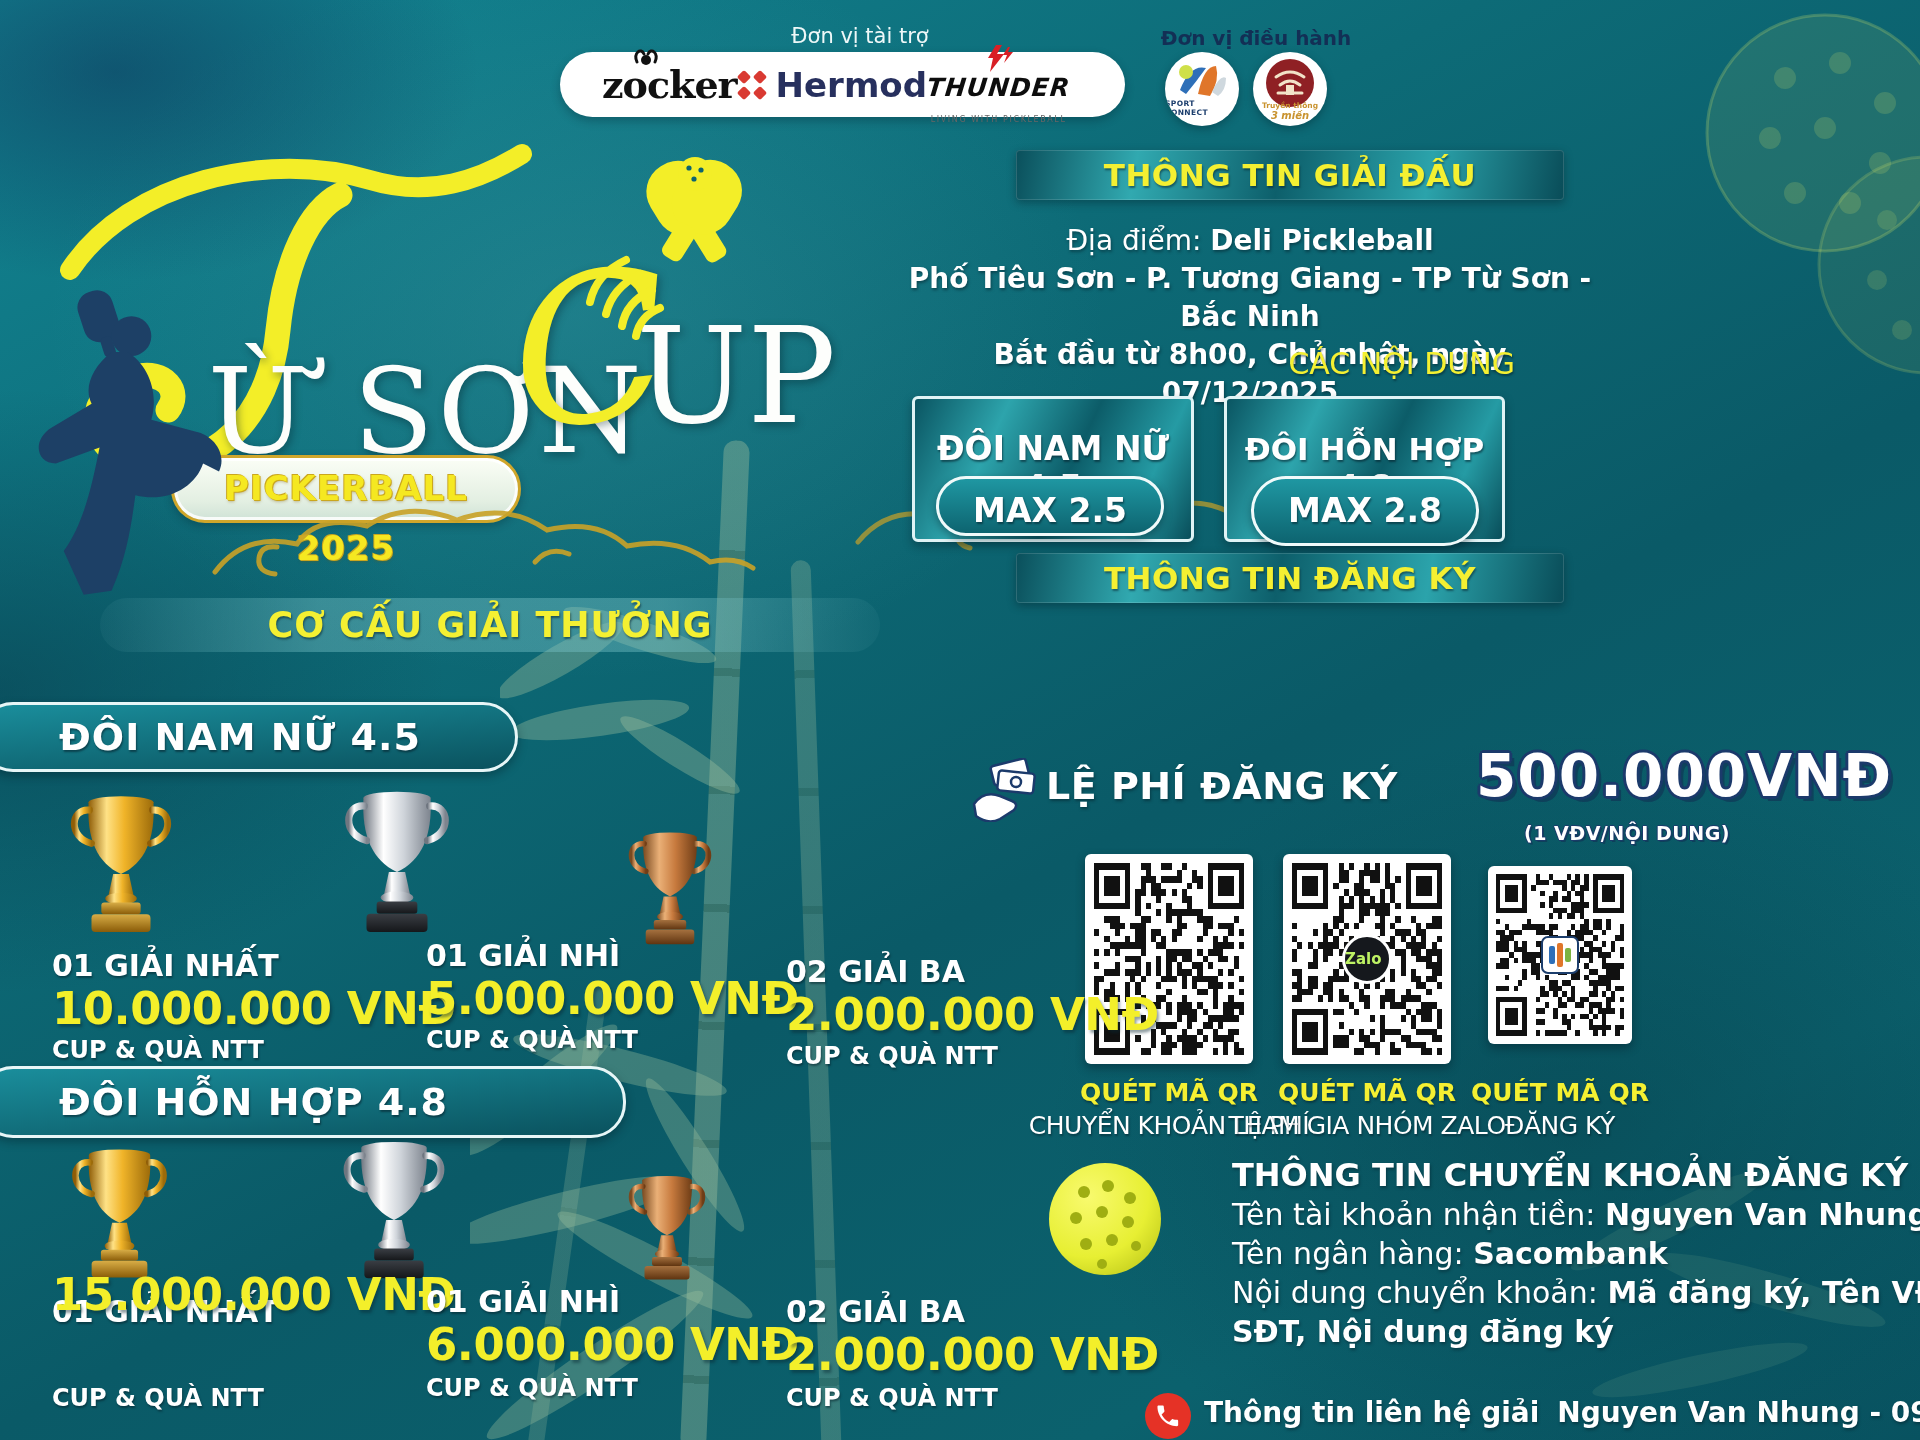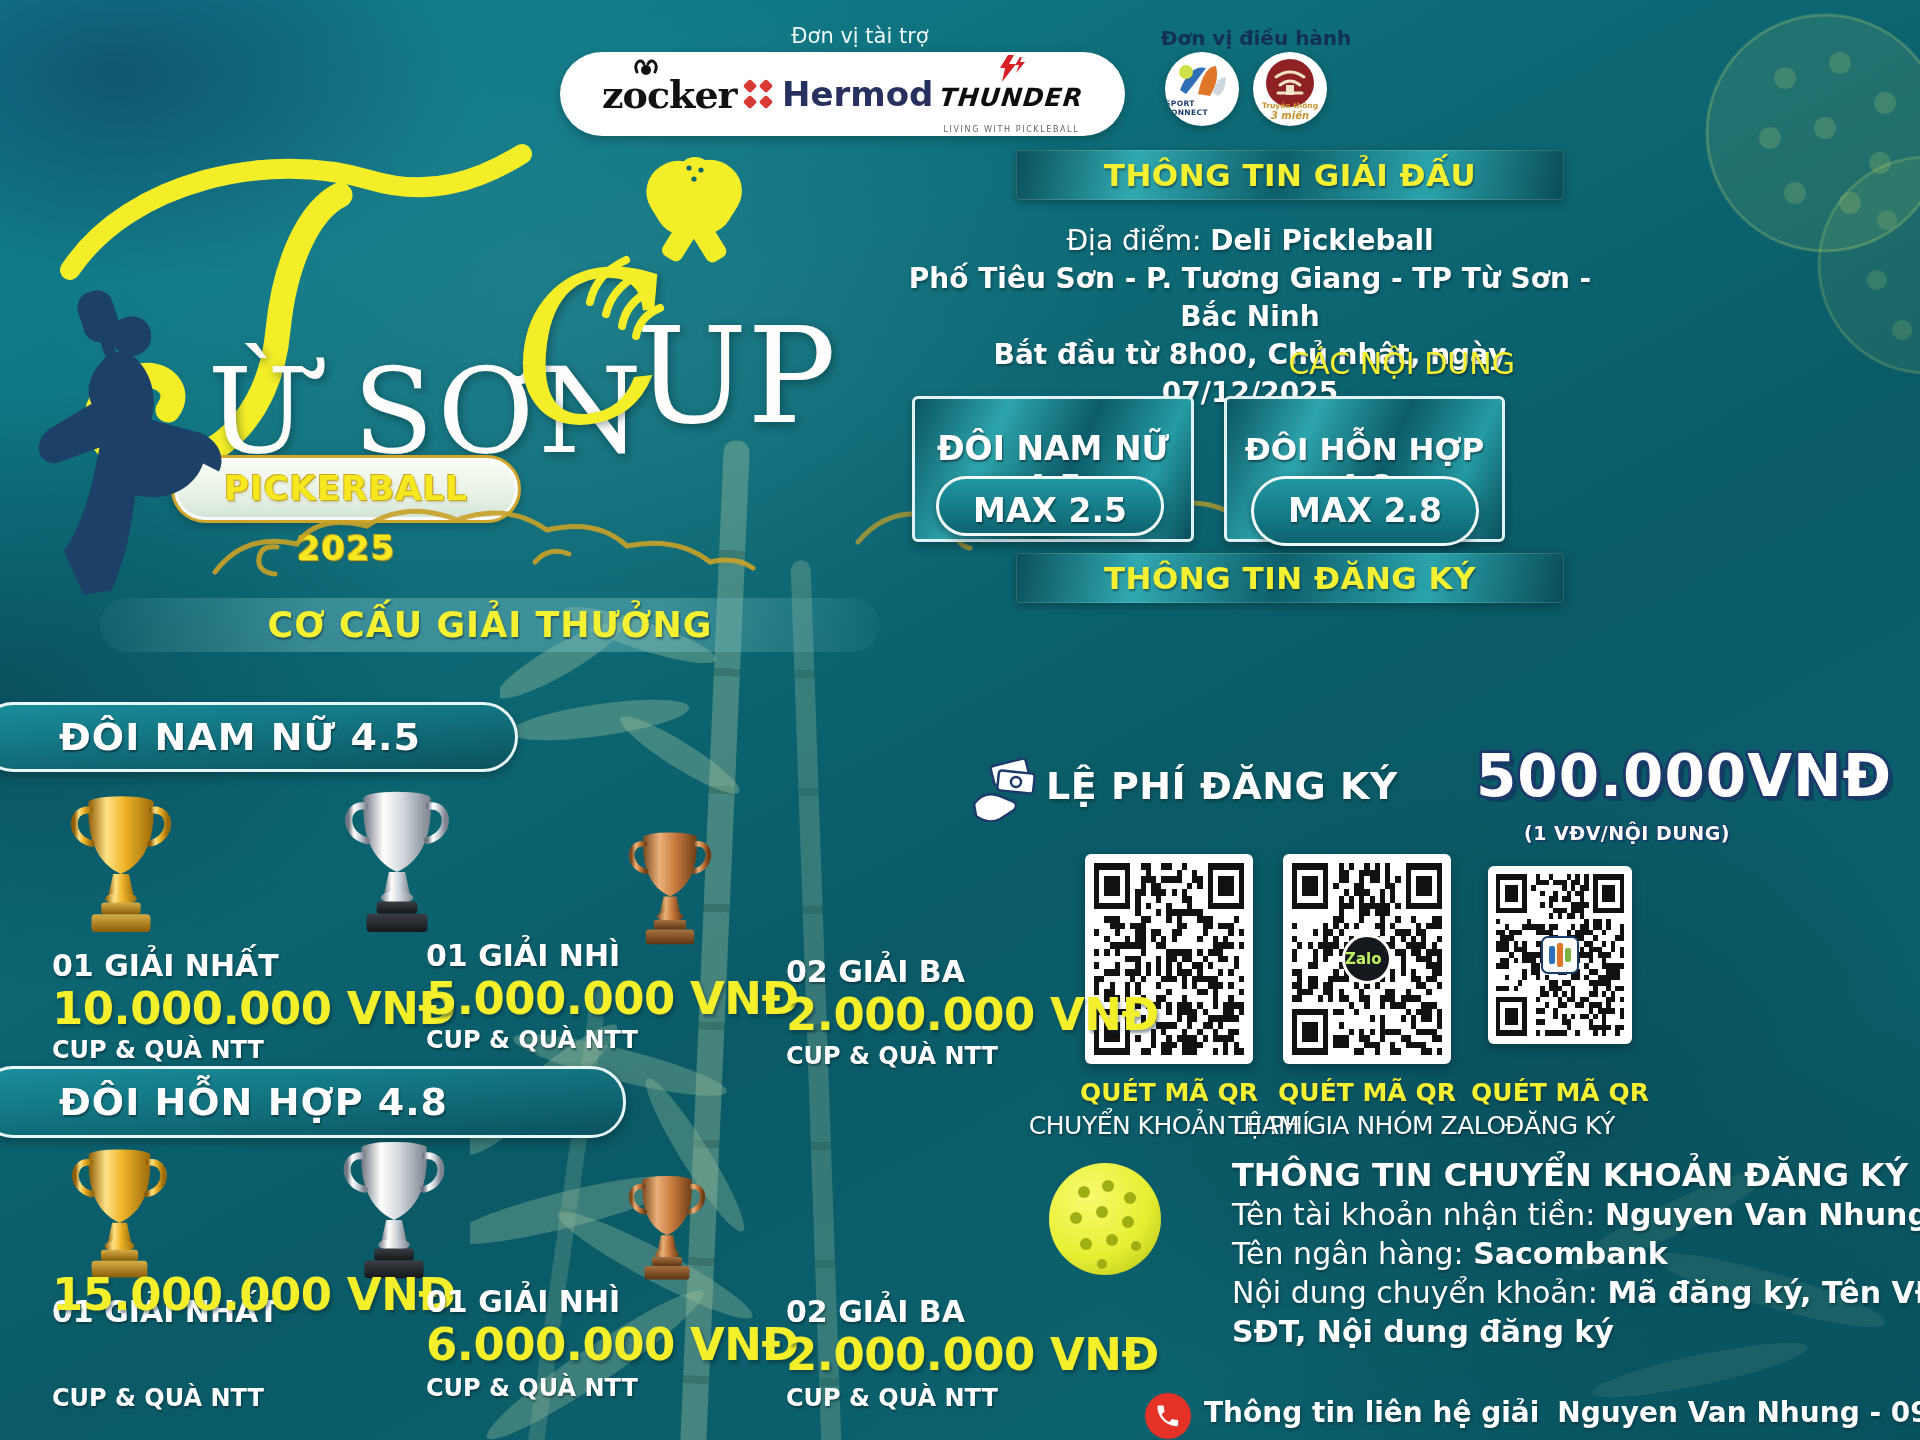--- a/index.html
+++ b/index.html
@@ -12,22 +12,22 @@
       radial-gradient(760px 520px at 30% 22%, rgba(86,176,186,.22), transparent 70%),
       radial-gradient(700px 520px at 82% 78%, rgba(6,60,72,.45), transparent 75%),
       linear-gradient(152deg,#128492 0%,#0d6b77 32%,#0a5a67 58%,#0b616d 82%,#085260 100%);
   }
   .abs{position:absolute}
   .b{font-weight:bold}
 
   
   .sp-label{left:640px;top:24px;width:440px;font-size:21px;color:#eef8f8;text-align:center}
   .org-label{left:1151px;top:26px;width:210px;font-size:20px;font-weight:bold;color:#132f55;text-align:center}
-  .sp-pill{left:560px;top:52px;width:565px;height:84px;background:#fff;border-radius:42px;
-    display:flex;align-items:center;justify-content:space-between;padding:12px 42px;
+  .sp-pill{left:560px;top:52px;width:565px;height:65px;background:#fff;border-radius:42px;
+    display:flex;align-items:center;justify-content:flex-start;padding:12px 42px;
     box-shadow:0 4px 10px rgba(0,30,40,.3)}
   .logo-zocker{position:relative;font-family:"DejaVu Serif","Liberation Serif",serif;
     font-weight:bold;font-size:38px;color:#111;letter-spacing:-1px}
   .logo-zocker svg{position:absolute;left:30px;top:-16px}
   .logo-hermod{display:flex;align-items:center;gap:9px;font-size:34px;font-weight:600;color:#27305e}
   .logo-thunder{display:flex;flex-direction:column;align-items:center;line-height:1}
   .logo-thunder .tname{font-size:25px;font-weight:900;font-style:italic;color:#0d0d0d;letter-spacing:1px;transform:skewX(-6deg)}
   .logo-thunder .ttag{font-size:8px;color:#666;letter-spacing:1.6px;margin-top:16px}
   .org-circle{border-radius:50%;background:#fff;box-shadow:0 3px 8px rgba(0,25,35,.35);overflow:hidden}
   .org1{left:1165px;top:52px;width:74px;height:74px}

